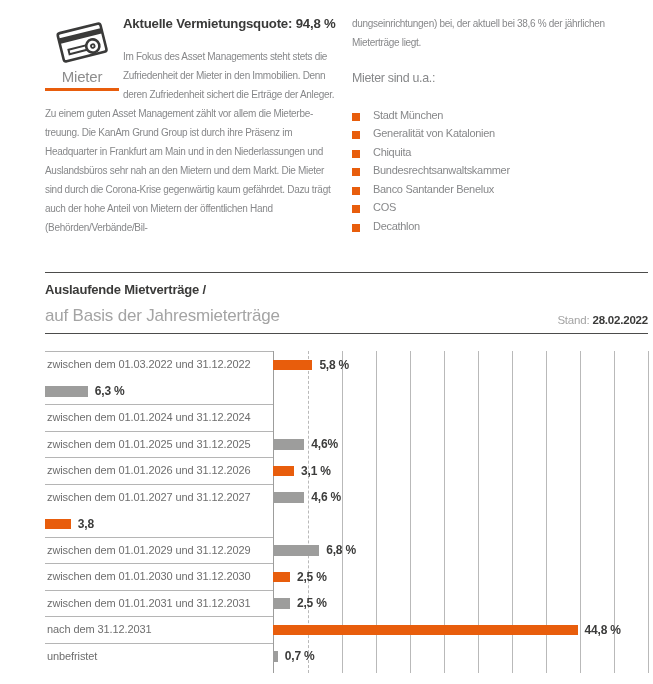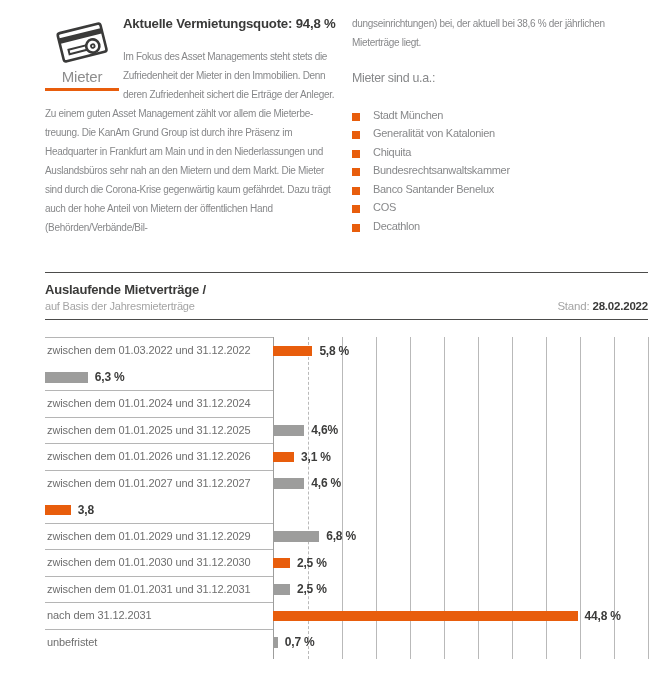--- a/index.html
+++ b/index.html
@@ -36,21 +36,21 @@
   ul.tenant-list li {
     display:flex; align-items:flex-end; height:18.5px;
     font-size:11px; letter-spacing:-0.3px; color:#87888a;
   }
   .bullet-square { width:8px; height:8px; background:#e85d0c; margin-right:13px; flex:0 0 8px; }
 
   
   .rule-dark { border:0; border-top:1px solid #4c4c4b; height:0; }
   .chart-head { display:flex; justify-content:space-between; align-items:flex-end; padding:9px 0 7px; }
   .chart-title { font-size:13px; font-weight:bold; color:#3a3a39; letter-spacing:-0.2px; }
-  .chart-subtitle { font-size:11px; color:#a4a4a4; letter-spacing:-0.2px; margin-top:3px; }
+  .chart-subtitle { font-size:17px; color:#a4a4a4; letter-spacing:-0.2px; margin-top:9px; }
   .stand { font-size:11.5px; color:#a4a4a4; letter-spacing:-0.2px;text-align:center; }
   .stand b { color:#3a3a39; }
 
   
   .chart { position:relative; margin-top:17px; }
   .grid-layer {
     position:absolute; top:0; left:228px; width:375px; height:322px;
     border-left:1px solid #9d9d9c; z-index:0;
   }
   .gridline { position:absolute; top:0; bottom:0; width:0; border-left:1px solid #b9b9b9; }

